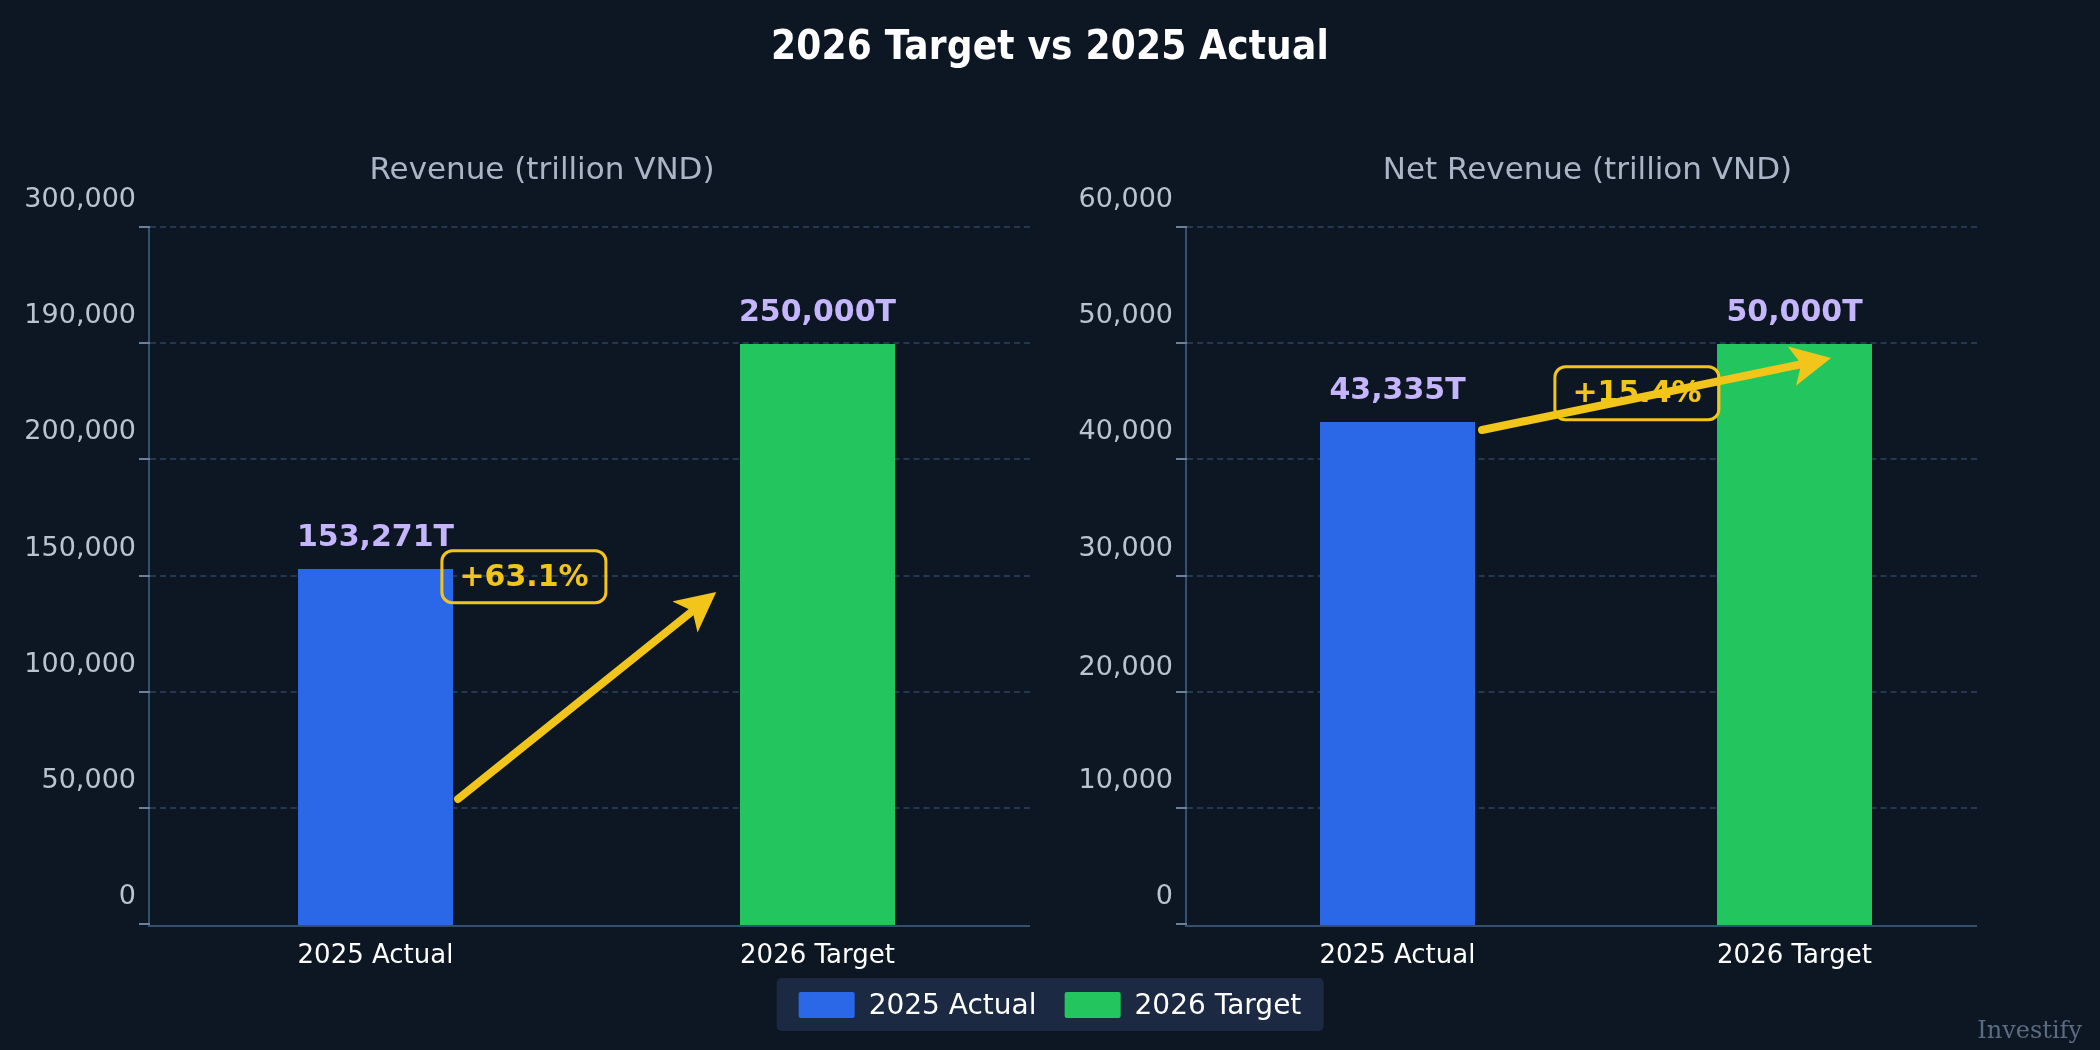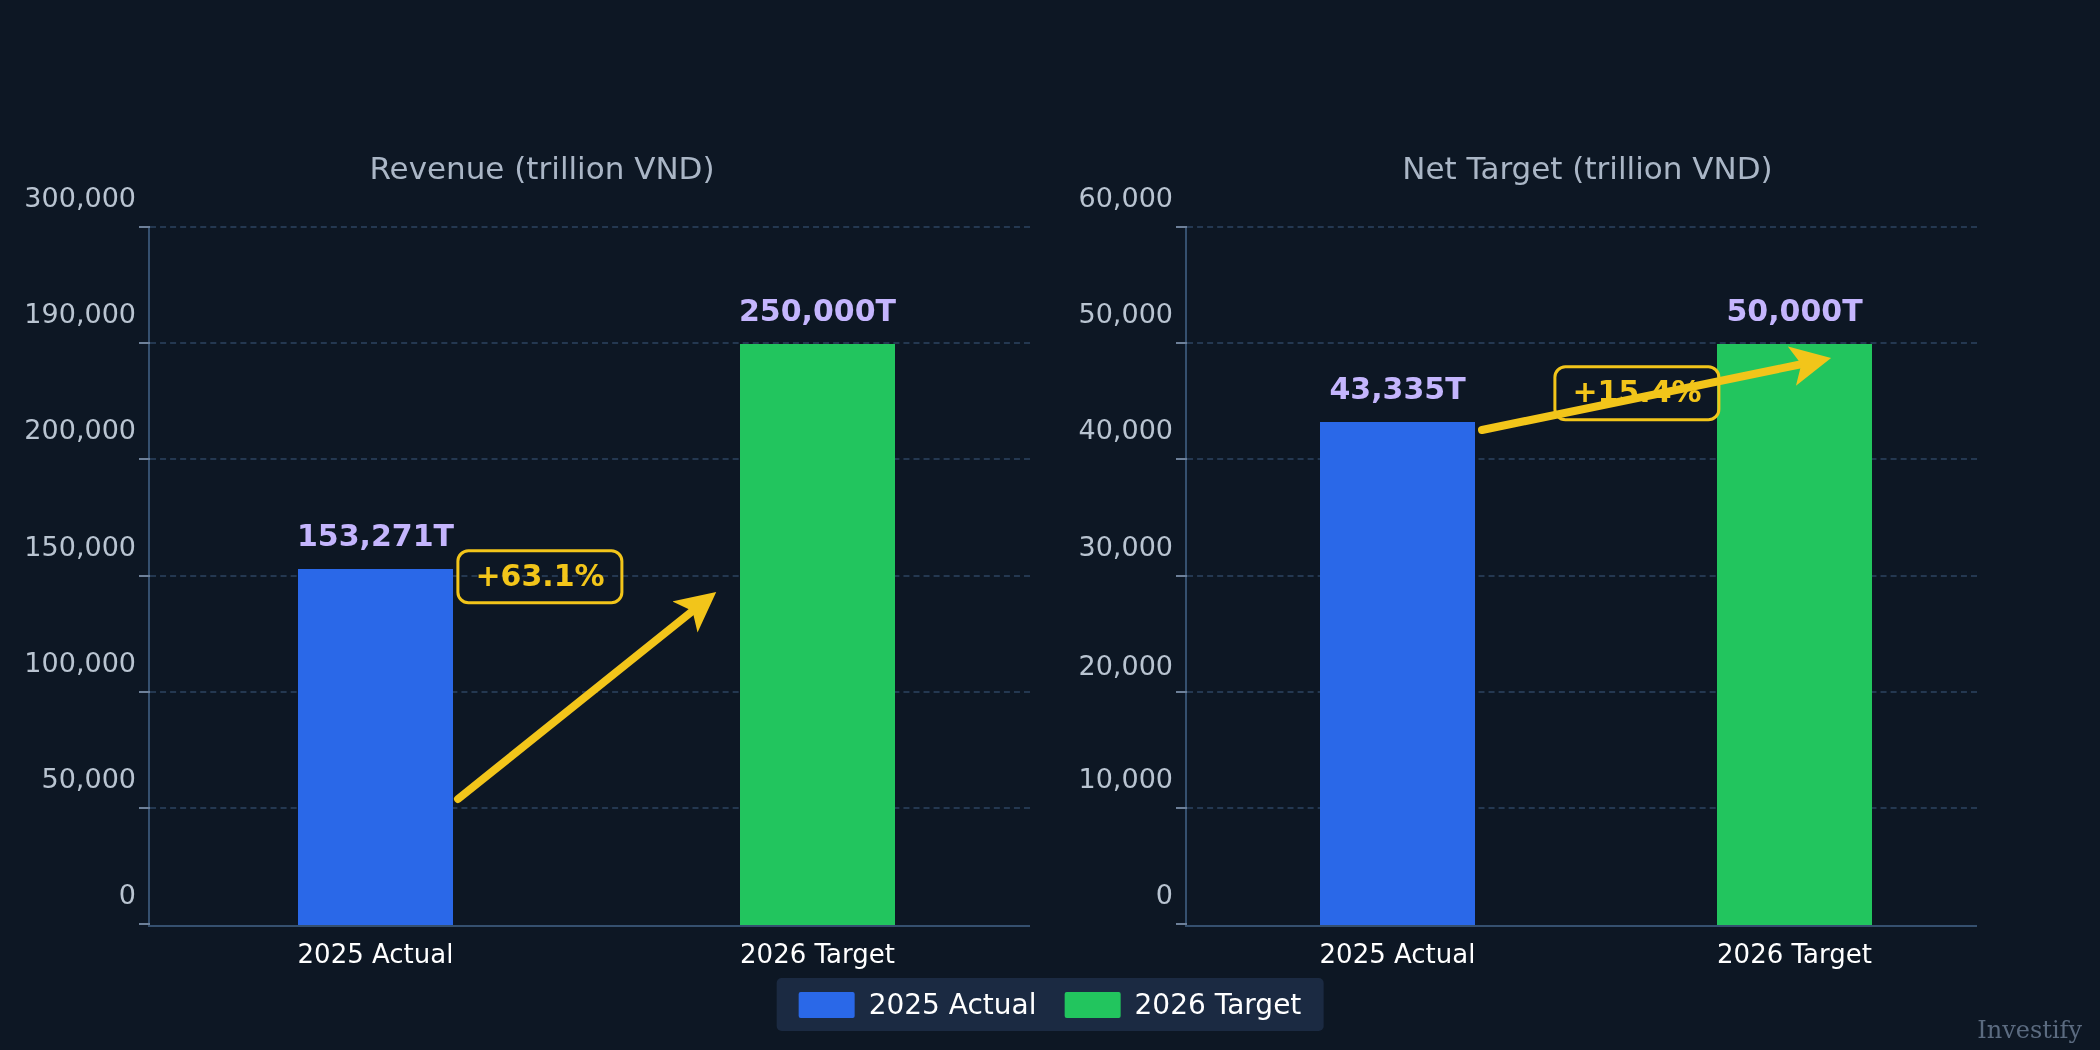--- a/index.html
+++ b/index.html
@@ -181,20 +181,21 @@
     color: #5b6b80;
     font-size: 24px;
     font-family: "DejaVu Serif", "Liberation Serif", serif;
   }
 </style>
 </head>
 <body>
 
 <div id="figure">
 
+  <div id="chart-title">2026 Target vs 2025 Actual</div>
 
   <div class="panel" id="panel-revenue">
     <div class="panel-title">Revenue (trillion VND)</div>
     <div class="plot" id="plot-revenue">
 
       <div class="gridline" style="bottom:697px"></div>
         <div class="tick-mark" style="bottom:697px"></div>
       <div class="tick-label" style="bottom:697px">300,000</div>
       <div class="gridline" style="bottom:580.8px"></div>
         <div class="tick-mark" style="bottom:580.8px"></div>
@@ -216,35 +217,35 @@
 
       <div class="bar blue" style="left:148px; width:155px; height:356.1px;"></div>
       <div class="bar green" style="left:590px; width:155px; height:580.8px;"></div>
 
       <div class="bar-value" style="left:225.5px; bottom:372px;">153,271T</div>
       <div class="bar-value" style="left:667.5px; bottom:597px;">250,000T</div>
 
       <div class="cat-label" style="left:225.5px;">2025 Actual</div>
       <div class="cat-label" style="left:667.5px;">2026 Target</div>
 
-      <div class="badge" style="left:390px; top:348.5px;">+63.1%</div>
+      <div class="badge" style="left:374px; top:348.5px;">+63.1%</div>
 
       <svg class="anno-svg" viewBox="0 0 880 697" preserveAspectRatio="none">
         <defs>
           <marker id="arrowhead-rev" markerWidth="5" markerHeight="5" refX="3.2" refY="2.5" orient="auto">
             <path d="M0,0 L5,2.5 L0,5 L1.2,2.5 Z" fill="#f2c51a"></path>
           </marker>
         </defs>
         <line x1="308" y1="571" x2="555" y2="373" stroke="#f2c51a" stroke-width="8" stroke-linecap="round" marker-end="url(#arrowhead-rev)"></line>
       </svg>
     </div>
   </div>
 
   <div class="panel" id="panel-profit">
-    <div class="panel-title">Net Target (trillion VND)</div>
+    <div class="panel-title">Net Revenue (trillion VND)</div>
   </div>
 
   <div class="plot" id="plot-profit">
     <div class="gridline" style="bottom:697px"></div>
       <div class="tick-mark" style="bottom:697px"></div>
     <div class="tick-label" style="bottom:697px">60,000</div>
     <div class="gridline" style="bottom:580.8px"></div>
       <div class="tick-mark" style="bottom:580.8px"></div>
     <div class="tick-label" style="bottom:580.8px">50,000</div>
     <div class="gridline" style="bottom:464.6px"></div>

